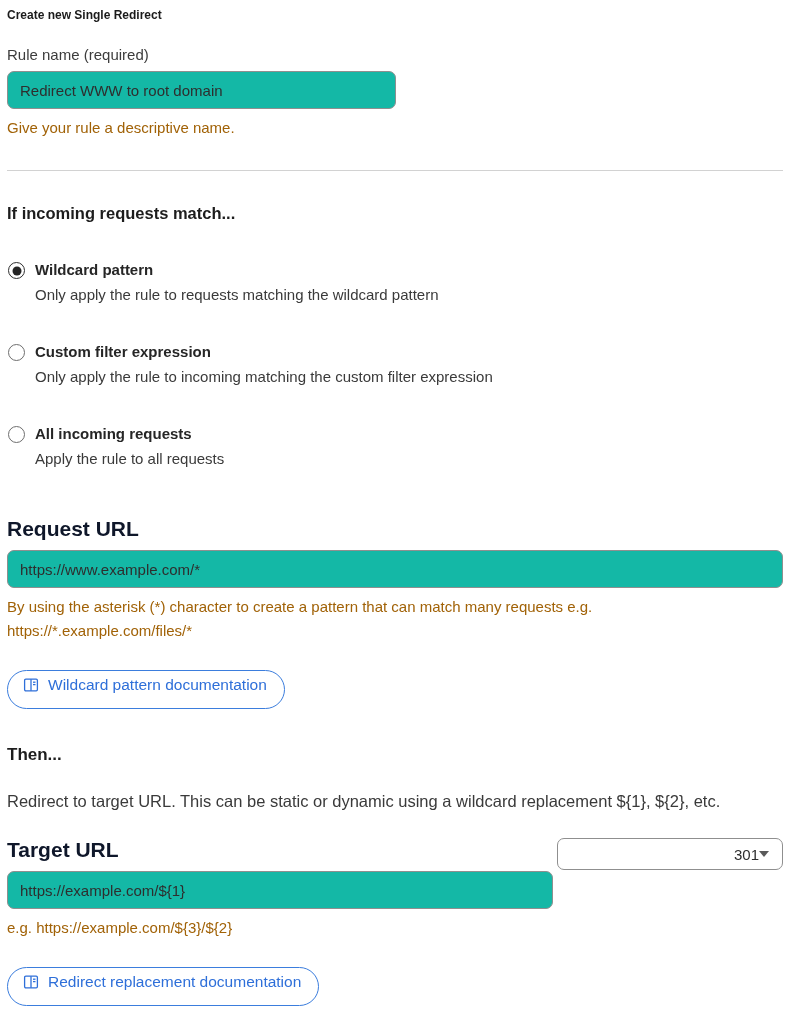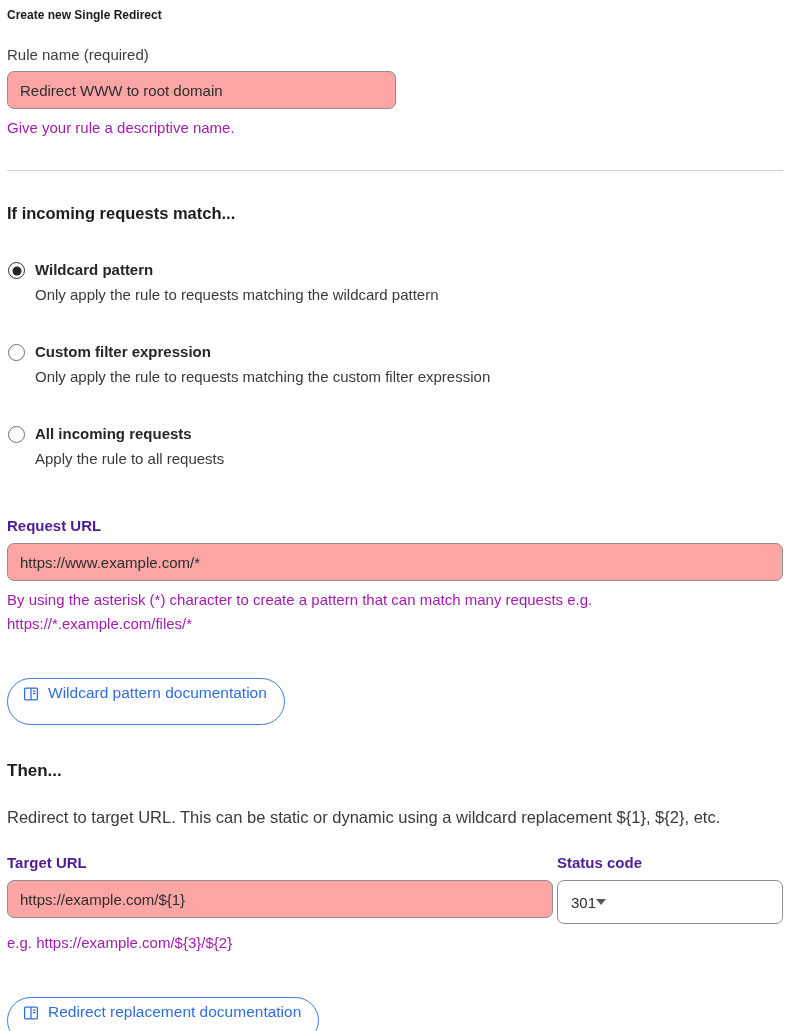--- a/index.html
+++ b/index.html
@@ -12,38 +12,38 @@
   .container { width: 790px; padding: 8px 7px 10px 7px; }
 
   .page-title {
     font-size: 12px;
     font-weight: 700;
     color: #1b1b1b;
     margin: 0 0 24px 0;
   }
 
   .field-label { font-size: 15px; color: #3c3c3c; margin-bottom: 8px; }
-  .field-label-bold { font-size: 15px; font-weight: 700; color: #4c1d95; margin-bottom: 9px; }
+  .field-label-bold { font-size: 21px; font-weight: 700; color: #0f172a; margin-bottom: 9px; }
 
   .text-input {
     height: 38px;
     border: 1px solid #8f8f8f;
     border-radius: 7px;
     padding: 0 12px;
     font-size: 15px;
     font-family: "Liberation Sans", sans-serif;
     color: #2e2e2e;
-    background: #fca5a5;
+    background: #14b8a6;
     outline: none;
     display: block;
   }
   .rule-name-input { width: 389px; }
   .full-width { width: 100%; }
 
-  .helper-text { font-size: 15px; color: #a21caf; margin-top: 7px; line-height: 24px; }
+  .helper-text { font-size: 15px; color: #a16207; margin-top: 7px; line-height: 24px; }
 
   .divider { border: none; border-top: 1px solid #d2d2d2; margin: 30px 0 0 0; }
 
   .section-heading {
     font-size: 16.5px;
     font-weight: 700;
     color: #1d1d1d;
     margin: 33px 0 0 0;
   }
 
@@ -69,49 +69,49 @@
     background: #252525;
   }
   .radio-texts { margin-left: 10px; }
   .radio-label { font-size: 15px; font-weight: 700; color: #262626; line-height: 20px; }
   .radio-desc { font-size: 15px; color: #3a3a3a; margin-top: 5px; line-height: 20px; }
 
   .request-url-block { margin-top: 48px; }
 
   .doc-pill {
     display: inline-flex;
-    align-items: flex-end;
+    align-items: center;
     gap: 9px;
-    margin-top: 42px;
-    padding: 5px 17px 22px 15px;
+    margin-top: 27px;
+    padding: 5px 17px 14px 15px;
     border: 1.6px solid #3b7ddd;
     border-radius: 999px;
     background: #fff;
     color: #2e6fd9;
     font-size: 15.5px;
     font-family: "Liberation Sans", sans-serif;
     cursor: pointer;
   }
   .doc-pill svg { display: block; }
 
   .then-heading { font-size: 17px; font-weight: 700; margin: 36px 0 0 0; color: #1d1d1d; }
   .then-desc { font-size: 16.5px; color: #3a3a3a; margin-top: 25px; line-height: 22px; }
 
   .target-row { display: flex; gap: 4px; margin-top: 26px; }
   .target-col { flex: 1 1 auto; }
   .status-col { flex: 0 0 226px; width: 226px; }
 
   .select-box {
-    height: 44px;
+    height: 32px;
     border: 1px solid #8f8f8f;
     border-radius: 7px;
     padding: 0 13px;
     display: flex;
     align-items: center;
-    justify-content: flex-start;
+    justify-content: flex-end;
     font-size: 15px;
     color: #2e2e2e;
     background: #fff;
     cursor: pointer;
   }
   .caret-down {
     width: 0; height: 0;
     border-left: 5.5px solid transparent;
     border-right: 5.5px solid transparent;
     border-top: 6.5px solid #5a5a5a;
@@ -159,21 +159,21 @@
       <span class="radio-texts">
         <div class="radio-label">Wildcard pattern</div>
         <div class="radio-desc">Only apply the rule to requests matching the wildcard pattern</div>
       </span>
     </div>
 
     <div class="radio-option">
       <span class="radio-circle"></span>
       <span class="radio-texts">
         <div class="radio-label">Custom filter expression</div>
-        <div class="radio-desc">Only apply the rule to requests matching the custom filter expression</div>
+        <div class="radio-desc">Only apply the rule to incoming matching the custom filter expression</div>
       </span>
     </div>
 
     <div class="radio-option">
       <span class="radio-circle"></span>
       <span class="radio-texts">
         <div class="radio-label">All incoming requests</div>
         <div class="radio-desc">Apply the rule to all requests</div>
       </span>
     </div>
@@ -205,21 +205,20 @@
   <h2 class="then-heading">Then...</h2>
   <div class="then-desc">Redirect to target URL. This can be static or dynamic using a wildcard replacement ${1}, ${2}, etc.</div>
 
   
   <div class="target-row">
     <div class="target-col">
       <div class="field-label-bold">Target URL</div>
       <input type="text" class="text-input full-width" value="https://example.com/${1}" style="">
     </div>
     <div class="status-col">
-      <div class="field-label-bold">Status code</div>
       <div class="select-box">
         <span>301</span>
         <span class="caret-down"></span>
       </div>
     </div>
   </div>
 
   <div class="helper-text">e.g. https://example.com/${3}/${2}</div>
 
   <button class="doc-pill">

